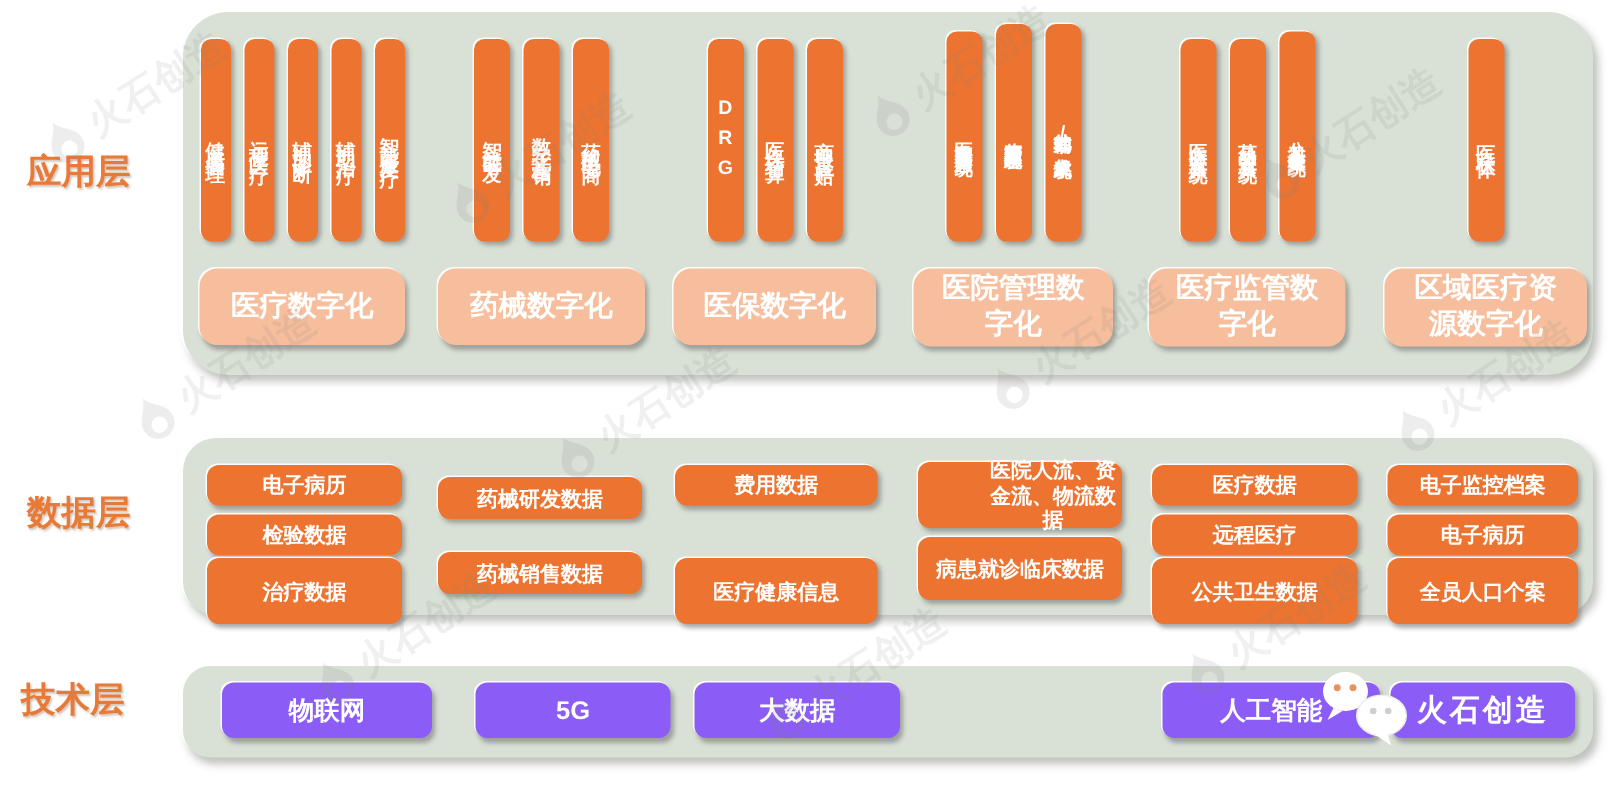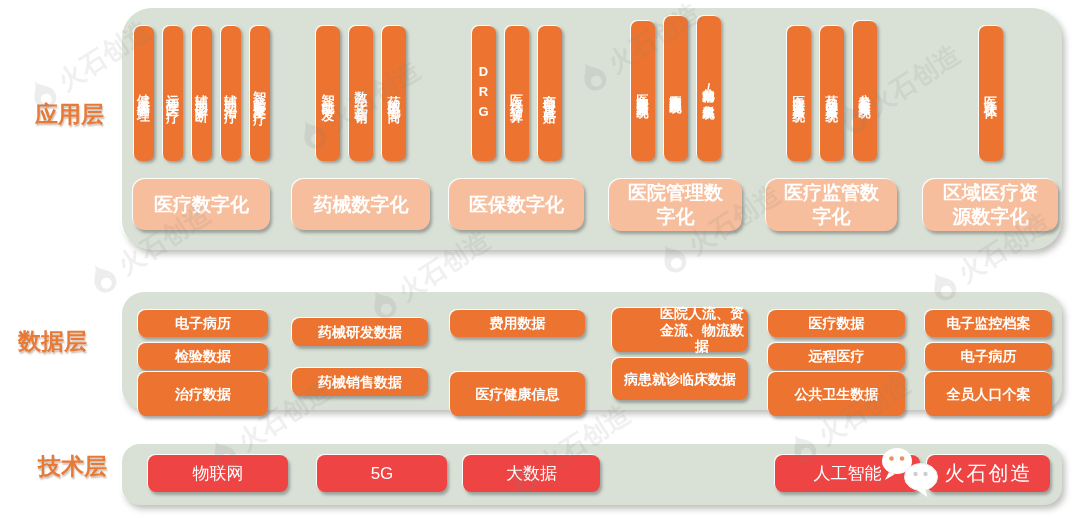--- a/index.html
+++ b/index.html
@@ -2,23 +2,23 @@
 <html><head>
 <meta charset="utf-8">
 <style>
   html,body{margin:0;padding:0;background:#fff;}
   .canvas{position:relative;width:1080px;height:524px;background:#ffffff;overflow:hidden;
           font-family:"Liberation Sans","DejaVu Sans",sans-serif;}
 
   
   .layer-label{position:absolute;font-size:23px;font-weight:700;color:#E87A38;
                text-shadow:1px 1.5px 1.5px rgba(120,80,50,.35);white-space:nowrap;}
-  #lab-app{left:35px;top:99px;}
+  #lab-app{left:18px;top:99px;}
   #lab-data{left:18px;top:326px;}
-  #lab-tech{left:14px;top:451px;margin-left:24px;}
+  #lab-tech{left:14px;top:451px;}
 
   
   .panel{position:absolute;left:122px;width:940px;background:#D9E0D5;border-radius:30px;
          box-shadow:-2px -2px 0 rgba(255,255,255,.85), 3px 4px 6px rgba(110,115,108,.45);}
   #panel-app{top:8px;height:242px;}
   #panel-data{top:292px;height:118px;border-radius:22px;}
   #panel-tech{top:444px;height:61px;border-radius:18px;}
 
   
   .group{position:absolute;top:0;height:100%;}
@@ -49,22 +49,22 @@
   #c3{left:490px;width:136px;} #c4{left:646px;width:137px;} #c5{left:803px;width:127px;}
   .dbox{position:absolute;left:0;right:0;background:#EC7430;border-radius:8px;color:#fff;
         font-weight:700;font-size:14px;display:flex;align-items:center;justify-content:center;
         text-align:center;line-height:1.18;padding:0 4px;box-sizing:border-box;
         box-shadow:-1px -1px 0 rgba(255,255,255,.9), 2px 2.5px 3px rgba(100,100,100,.5);}
   .dbox.r1{top:18px;height:27px;} .dbox.r2{top:51px;height:27px;} .dbox.r3{top:80px;height:44px;}
   #c1 .dbox.r1{top:26px;height:28px;} #c1 .dbox.r2{top:76px;height:28px;}
   #c3 .dbox.r1{top:16px;height:44px;padding-left:48px;} #c3 .dbox.r2{top:66px;height:42px;}
 
   
-  .tbox{position:absolute;top:11px;height:37px;background:#ef4444;border-radius:8px;color:#fff;
-        font-weight:400;font-size:17px;display:flex;align-items:center;justify-content:center;
+  .tbox{position:absolute;top:11px;height:37px;background:#8b5cf6;border-radius:8px;color:#fff;
+        font-weight:700;font-size:17px;display:flex;align-items:center;justify-content:center;
         box-shadow:-1px -1px 0 rgba(255,255,255,.9), 2px 3px 3px rgba(100,100,100,.5);}
   #t0{left:26px;width:140px;} #t1{left:195px;width:130px;} #t2{left:341px;width:137px;}
   #t3{left:497px;width:137px;} #t4{left:653px;width:145px;}
   #t5{left:805px;width:123px;font-size:20px;letter-spacing:2px;}
 
   .wechat{position:absolute;left:758px;top:2px;width:62px;height:54px;z-index:6;}
 
   
   .wm{position:absolute;z-index:40;pointer-events:none;display:flex;align-items:center;gap:5px;
       color:rgba(125,130,124,.12);transform:rotate(-33deg);font-size:26px;font-weight:700;

